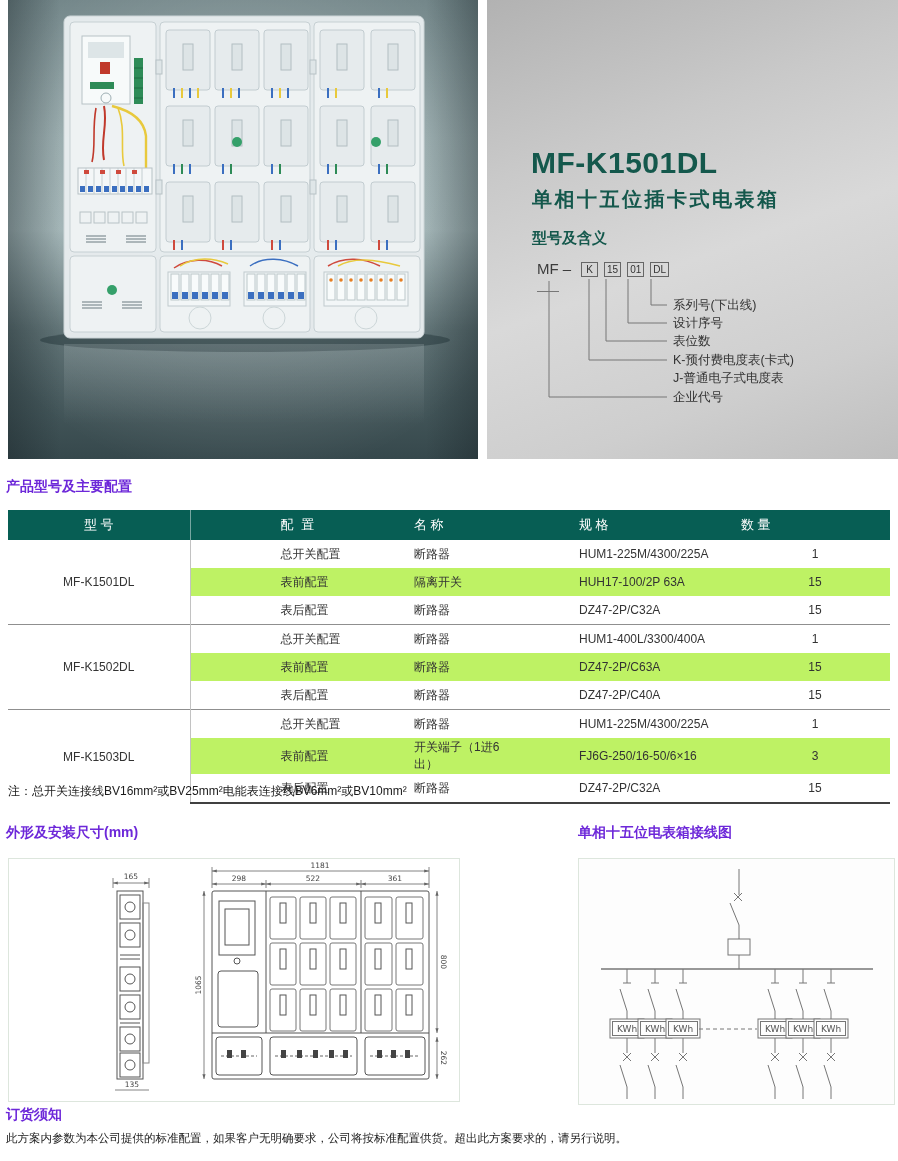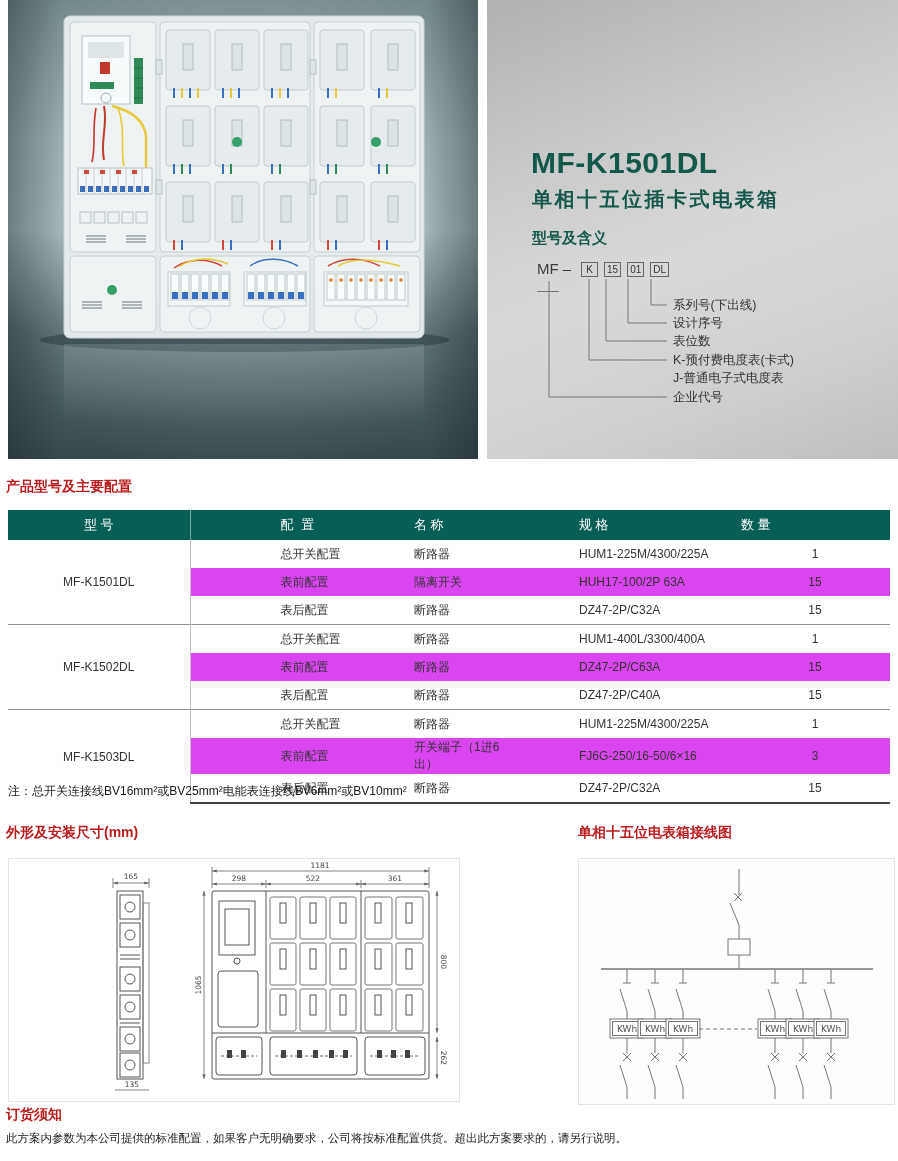--- a/index.html
+++ b/index.html
@@ -18,33 +18,33 @@
   .info-title{position:absolute;left:44px;top:146px;font-size:30px;font-weight:bold;color:#14584c;letter-spacing:.5px;}
   .info-subtitle{position:absolute;left:45px;top:186px;font-size:20px;font-weight:bold;color:#14584c;letter-spacing:2.5px;}
   .info-section{position:absolute;left:45px;top:229px;font-size:15px;font-weight:bold;color:#14584c;}
   .code-prefix{position:absolute;left:50px;top:260px;font-size:15px;color:#3c3c3c;}
   .code-prefix .mf{border-bottom:1px solid #777;padding-bottom:14px;}
   .code-boxes{position:absolute;left:94px;top:262px;display:flex;gap:6px;}
   .code-box{border:1px solid #666;font-size:10px;line-height:13px;min-width:11px;padding:0 2px;text-align:center;color:#333;}
   .code-lines{position:absolute;left:0;top:0;width:411px;height:459px;}
   .code-label{position:absolute;left:186px;font-size:12.5px;line-height:15px;color:#333;white-space:nowrap;}
   
-  .sec-h{position:absolute;font-size:14px;font-weight:bold;color:#b91c1c;}
+  .sec-h{position:absolute;font-size:14px;font-weight:bold;color:#6d28d9;}
   
   table.cfg{position:absolute;left:8px;top:510px;width:882px;border-collapse:collapse;table-layout:fixed;}
   table.cfg th{
     background:#075e54;color:#ffffff;font-weight:normal;font-size:13px;height:28px;text-align:left;
   }
   table.cfg th.c1{text-align:center;border-right:1px solid rgba(255,255,255,.45);}
   table.cfg th.c5{}
   table.cfg td{font-size:12px;color:#333;height:26px;}
   td.model{text-align:center;border-right:1px solid #c2c2c2;color:#333;}
   .c2{padding-left:90px;font-family:Liberation Mono, monospace;} .c3{padding-left:64px;} .c4{padding-left:64px;}
   .c5{text-align:center;}
-  tr.shaded td{background:#d946ef;}
+  tr.shaded td{background:#bef264;}
   tr.gs td{border-top:1px solid #8f8f8f;}
   tr.last td{border-bottom:2px solid #404040;}
   .note{position:absolute;left:8px;top:783px;font-size:12px;color:#1a1a1a;}
   
   .dims-panel{position:absolute;left:8px;top:858px;width:450px;height:242px;background:#fff;border:1px solid #dde6dd;}
   .wiring-panel{position:absolute;left:578px;top:858px;width:315px;height:245px;background:#fdfdfd;border:1px solid #dde6dd;}
   .order-text{position:absolute;left:6px;top:1131px;font-size:11.5px;color:#222;}
   svg text{font-family:"DejaVu Sans","Liberation Sans",sans-serif;}
 </style>
 </head>

